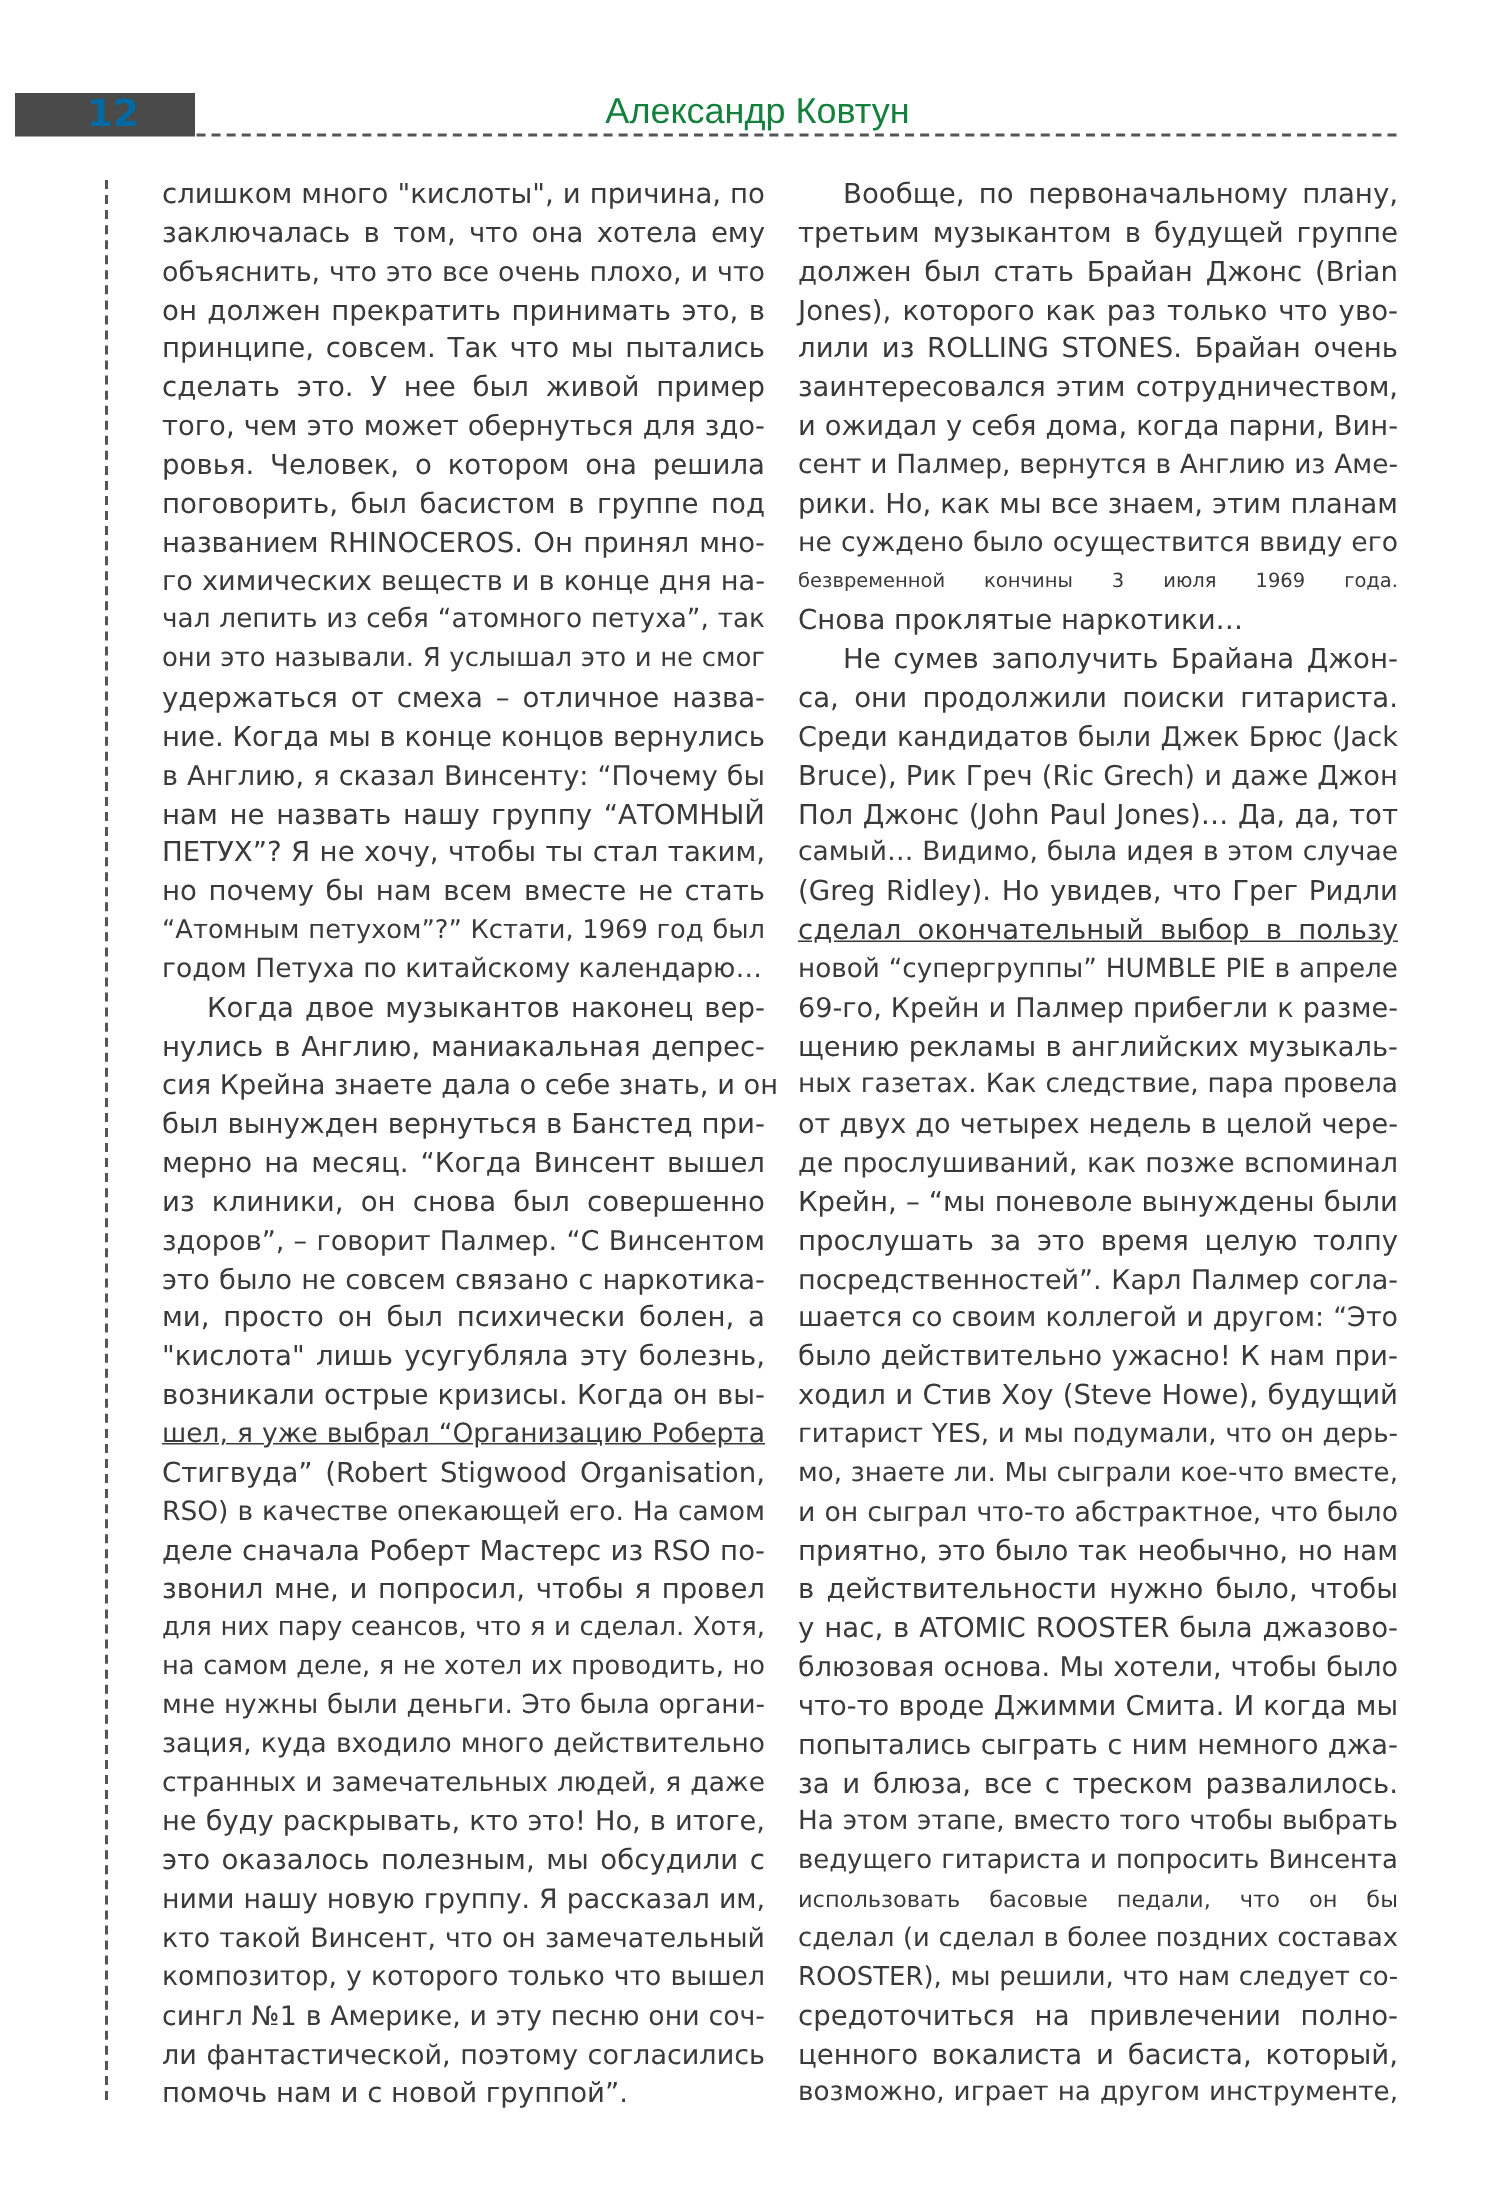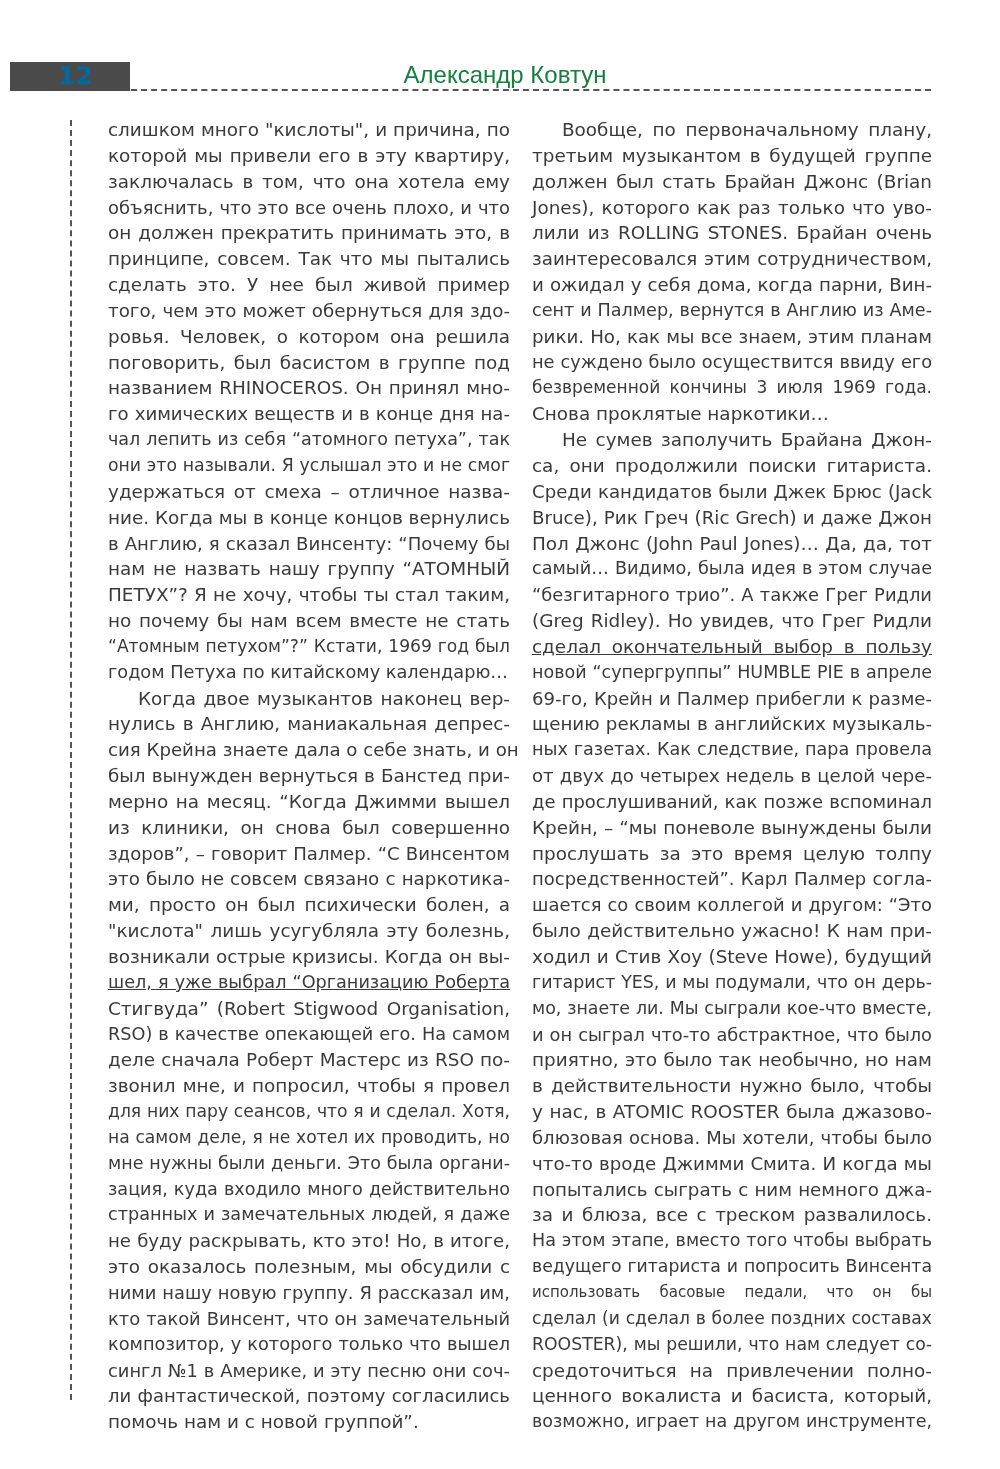--- a/index.html
+++ b/index.html
@@ -28,21 +28,20 @@
 <body>
 
 <div class="page-num-box"></div>
 <div class="page-num">12</div>
 <div class="running-title">Александр Ковтун</div>
 <div class="header-rule"></div>
 <div class="side-rule"></div>
 
 <div class="col col-left" id="col-left">
     <span class="ln" style="white-space: nowrap;">слишком много "кислоты", и причина, по</span>
-    <span class="ln" style="white-space: nowrap;">которой мы привели его в эту квартиру,</span>
     <span class="ln" style="white-space: nowrap;">заключалась в том, что она хотела ему</span>
     <span class="ln" style="white-space: nowrap; font-size: 17.9378px;">объяснить, что это все очень плохо, и что</span>
     <span class="ln" style="white-space: nowrap;">он должен прекратить принимать это, в</span>
     <span class="ln" style="white-space: nowrap;">принципе, совсем. Так что мы пытались</span>
     <span class="ln" style="white-space: nowrap;">сделать это. У нее был живой пример</span>
     <span class="ln" style="white-space: nowrap; font-size: 18.2732px;">того, чем это может обернуться для здо-</span>
     <span class="ln" style="white-space: nowrap;">ровья. Человек, о котором она решила</span>
     <span class="ln" style="white-space: nowrap;">поговорить, был басистом в группе под</span>
     <span class="ln" style="white-space: nowrap;">названием RHINOCEROS. Он принял мно-</span>
     <span class="ln" style="white-space: nowrap; font-size: 18.1304px;">го химических веществ и в конце дня на-</span>
@@ -53,21 +52,21 @@
     <span class="ln" style="white-space: nowrap; font-size: 18.0914px;">в Англию, я сказал Винсенту: “Почему бы</span>
     <span class="ln" style="white-space: nowrap;">нам не назвать нашу группу “АТОМНЫЙ</span>
     <span class="ln" style="white-space: nowrap;">ПЕТУХ”? Я не хочу, чтобы ты стал таким,</span>
     <span class="ln" style="white-space: nowrap;">но почему бы нам всем вместе не стать</span>
     <span class="ln" style="white-space: nowrap; font-size: 17.1526px;">“Атомным петухом”?” Кстати, 1969 год был</span>
     <span class="ln last" style="white-space: nowrap; font-size: 17.7112px;">годом Петуха по китайскому календарю…</span>
     <span class="ln indent" style="white-space: nowrap;">Когда двое музыкантов наконец вер-</span>
     <span class="ln" style="white-space: nowrap;">нулись в Англию, маниакальная депрес-</span>
     <span class="ln" style="white-space: nowrap; font-size: 18.1843px;">сия Крейна знаете дала о себе знать, и он</span>
     <span class="ln" style="white-space: nowrap;">был вынужден вернуться в Банстед при-</span>
-    <span class="ln" style="white-space: nowrap;">мерно на месяц. “Когда Джимми вышел</span>
+    <span class="ln" style="white-space: nowrap;">мерно на месяц. “Когда Винсент вышел</span>
     <span class="ln" style="white-space: nowrap;">из клиники, он снова был совершенно</span>
     <span class="ln" style="white-space: nowrap; font-size: 18.1067px;">здоров”, – говорит Палмер. “С Винсентом</span>
     <span class="ln" style="white-space: nowrap; font-size: 18.2945px;">это было не совсем связано с наркотика-</span>
     <span class="ln" style="white-space: nowrap;">ми, просто он был психически болен, а</span>
     <span class="ln" style="white-space: nowrap;">"кислота" лишь усугубляла эту болезнь,</span>
     <span class="ln" style="white-space: nowrap;">возникали острые кризисы. Когда он вы-</span>
     <span class="ln" style="white-space: nowrap; font-size: 17.6726px; text-decoration: underline;">шел, я уже выбрал “Организацию Роберта</span>
     <span class="ln" style="white-space: nowrap;">Стигвуда” (Robert Stigwood Organisation,</span>
     <span class="ln" style="white-space: nowrap; font-size: 17.6852px;">RSO) в качестве опекающей его. На самом</span>
     <span class="ln" style="white-space: nowrap;">деле сначала Роберт Мастерс из RSO по-</span>
@@ -90,29 +89,28 @@
     <span class="ln indent" style="white-space: nowrap;">Вообще, по первоначальному плану,</span>
     <span class="ln" style="white-space: nowrap;">третьим музыкантом в будущей группе</span>
     <span class="ln" style="white-space: nowrap;">должен был стать Брайан Джонс (Brian</span>
     <span class="ln" style="white-space: nowrap;">Jones), которого как раз только что уво-</span>
     <span class="ln" style="white-space: nowrap;">лили из ROLLING STONES. Брайан очень</span>
     <span class="ln" style="white-space: nowrap; font-size: 18.2666px;">заинтересовался этим сотрудничеством,</span>
     <span class="ln" style="white-space: nowrap; font-size: 18.2127px;">и ожидал у себя дома, когда парни, Вин-</span>
     <span class="ln" style="white-space: nowrap; font-size: 17.6184px;">сент и Палмер, вернутся в Англию из Аме-</span>
     <span class="ln" style="white-space: nowrap; font-size: 18.2403px;">рики. Но, как мы все знаем, этим планам</span>
     <span class="ln" style="white-space: nowrap; font-size: 17.768px;">не суждено было осуществится ввиду его</span>
-    <span class="ln" style="white-space: nowrap; font-size: 17px;">безвременной кончины 3 июля 1969 года.</span>
+    <span class="ln" style="white-space: nowrap; font-size: 13px;">безвременной кончины 3 июля 1969 года.</span>
     <span class="ln last" style="white-space: nowrap;">Снова проклятые наркотики…</span>
     <span class="ln indent" style="white-space: nowrap;">Не сумев заполучить Брайана Джон-</span>
     <span class="ln" style="white-space: nowrap;">са, они продолжили поиски гитариста.</span>
     <span class="ln" style="white-space: nowrap; font-size: 18.1703px;">Среди кандидатов были Джек Брюс (Jack</span>
     <span class="ln" style="white-space: nowrap; font-size: 18.2488px;">Bruce), Рик Греч (Ric Grech) и даже Джон</span>
     <span class="ln" style="white-space: nowrap;">Пол Джонс (John Paul Jones)… Да, да, тот</span>
     <span class="ln" style="white-space: nowrap; font-size: 17.6755px;">самый… Видимо, была идея в этом случае</span>
-    <span class="ln" style="white-space: nowrap; font-size: 17.9264px;">“безгитарного трио”. А также Грег Ридли</span>
     <span class="ln" style="white-space: nowrap;">(Greg Ridley). Но увидев, что Грег Ридли</span>
     <span class="ln" style="white-space: nowrap; text-decoration: underline;">сделал окончательный выбор в пользу</span>
     <span class="ln" style="white-space: nowrap; font-size: 17.5039px;">новой “супергруппы” HUMBLE PIE в апреле</span>
     <span class="ln" style="white-space: nowrap; font-size: 18.0869px;">69-го, Крейн и Палмер прибегли к разме-</span>
     <span class="ln" style="white-space: nowrap; font-size: 18.2545px;">щению рекламы в английских музыкаль-</span>
     <span class="ln" style="white-space: nowrap; font-size: 17.6091px;">ных газетах. Как следствие, пара провела</span>
     <span class="ln" style="white-space: nowrap; font-size: 18.0883px;">от двух до четырех недель в целой чере-</span>
     <span class="ln" style="white-space: nowrap; font-size: 17.98px;">де прослушиваний, как позже вспоминал</span>
     <span class="ln" style="white-space: nowrap;">Крейн, – “мы поневоле вынуждены были</span>
     <span class="ln" style="white-space: nowrap;">прослушать за это время целую толпу</span>

